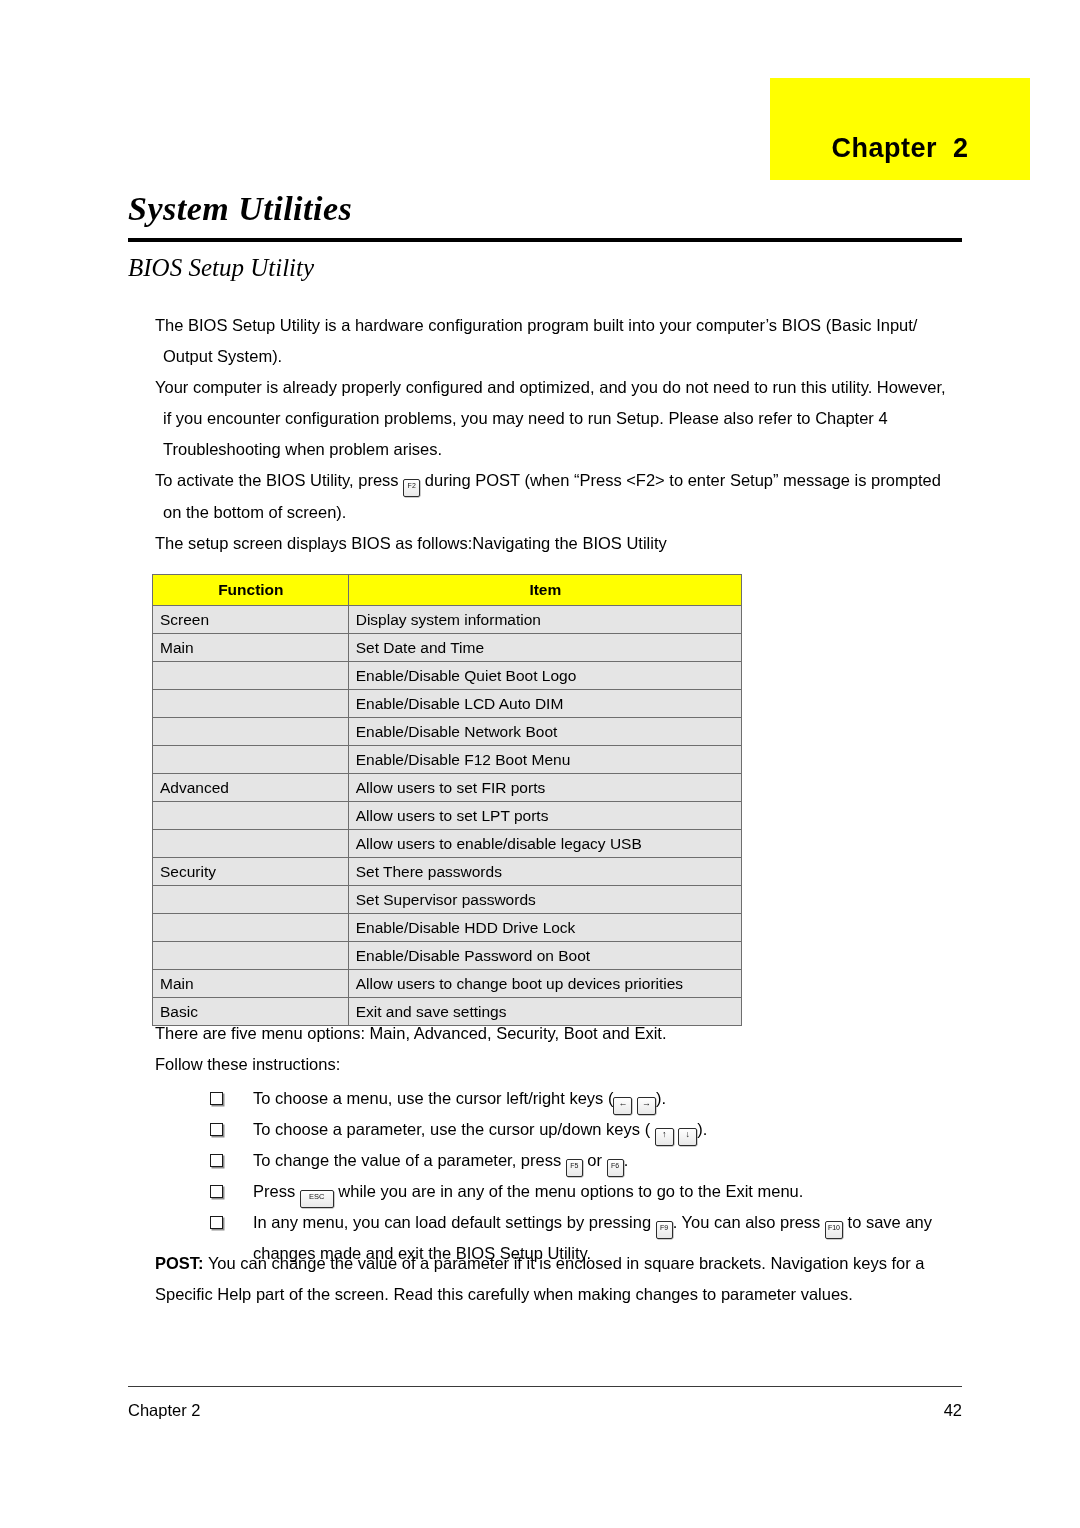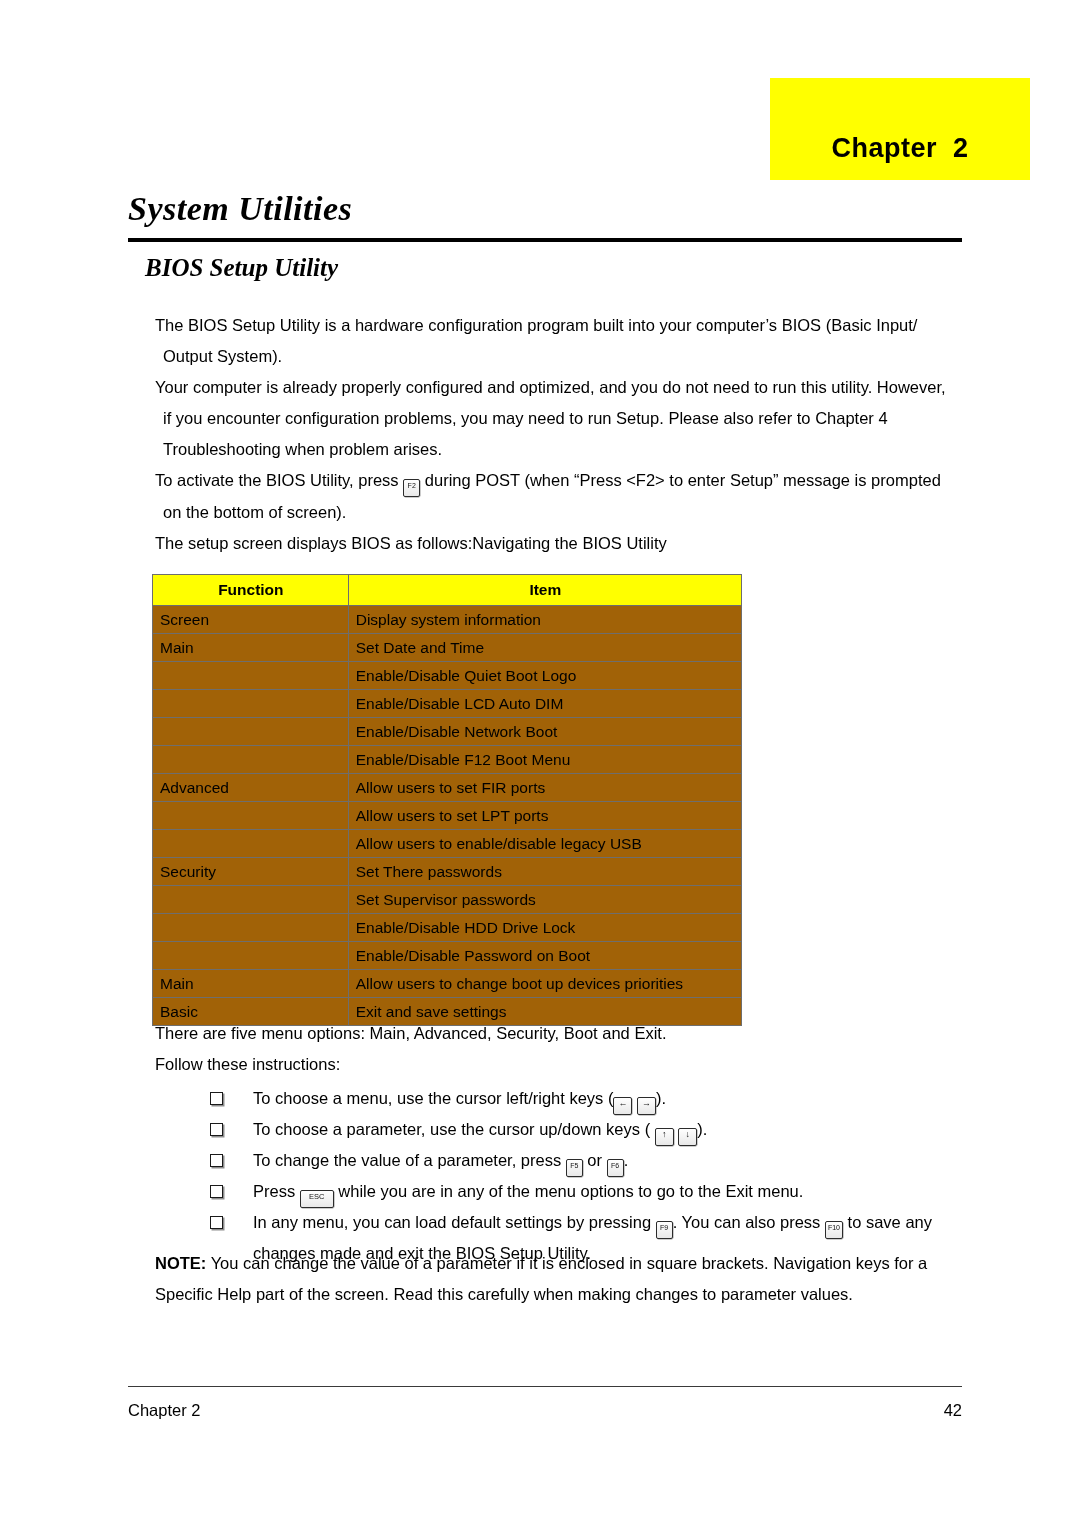--- a/index.html
+++ b/index.html
@@ -28,22 +28,22 @@
 
   
   .title-area{ position:absolute; left:128px; top:190px; width:834px; }
   h1.doc-title{
     margin:0; font-family:"Liberation Serif", serif;
     font-style:italic; font-weight:bold; font-size:34px;
     letter-spacing:0.5px;
   }
   .title-rule{ margin-top:10px; border-top:4px solid #000; width:834px; }
   h2.sec-title{
-    margin:12px 0 0 17px; font-family:"Liberation Serif", serif;
-    font-style:italic; font-weight:bold; font-size:25px;
+    margin:12px 0 0 0; font-family:"Liberation Serif", serif;
+    font-style:italic; font-weight:normal; font-size:25px;
   }
 
   
   .body-area{ position:absolute; left:155px; top:310px; width:805px; }
   p.para{
     margin:0 0 0 0; font-size:16.5px; line-height:31px;
     text-align:left;
   }
   .hang{ padding-left:8px; }
 
@@ -78,21 +78,21 @@
   table.func-table thead th{
     background:#ffff00;
     font-weight:bold;
     text-align:center;
     font-size:15.5px;
     height:22px;
     border:1px solid #6e6e6e;
   }
   table.func-table col.c1{ width:196px; }
   table.func-table col.c2{ width:394px; }
-  table.func-table tbody tr td{ background:#a16207; }
+  table.func-table tbody tr td{ background:#e5e5e5; }
 
   
   .after-area{ position:absolute; left:155px; top:1018px; width:805px; }
   ul.bullets{ list-style:none; margin:4px 0 0 0; padding:0; }
   ul.bullets li{
     position:relative;
     padding-left:98px;
     font-size:16.5px; line-height:29px;
     margin:0;
   }
@@ -226,21 +226,21 @@
     <ul class="bullets">
         <li><span class="bullet-box"></span><span>To choose a menu, use the cursor left/right keys (</span><span class="key key-arrow">←</span><span> </span><span class="key key-arrow">→</span><span>).</span></li>
         <li><span class="bullet-box"></span><span>To choose a parameter, use the cursor up/down keys ( </span><span class="key key-arrow">↑</span><span> </span><span class="key key-arrow">↓</span><span>).</span></li>
         <li><span class="bullet-box"></span><span>To change the value of a parameter, press </span><span class="key key-fn">F5</span><span> or </span><span class="key key-fn">F6</span><span>.</span></li>
         <li><span class="bullet-box"></span><span>Press </span><span class="key key-esc">ESC</span><span> while you are in any of the menu options to go to the Exit menu.</span></li>
         <li><span class="bullet-box"></span><span>In any menu, you can load default settings by pressing </span><span class="key key-fn">F9</span><span>. You can also press </span><span class="key key-fn">F10</span><span> to save any</span><div> changes made and exit the BIOS Setup Utility.</div></li>
       </ul>
   </div>
 
   <div class="note-area">
-    <p><span class="note-lbl">NOTE:</span><span> You can change the value of a parameter if it is enclosed in square brackets. Navigation keys for a</span></p>
+    <p><span class="note-lbl">POST:</span><span> You can change the value of a parameter if it is enclosed in square brackets. Navigation keys for a</span></p>
     <p>Specific Help part of the screen. Read this carefully when making changes to parameter values.</p>
   </div>
 
   <div class="footer">
     <div class="footer-rule"></div>
     <div class="footer-row">
       <span>Chapter 2</span>
       <span>42</span>
     </div>
   </div>

